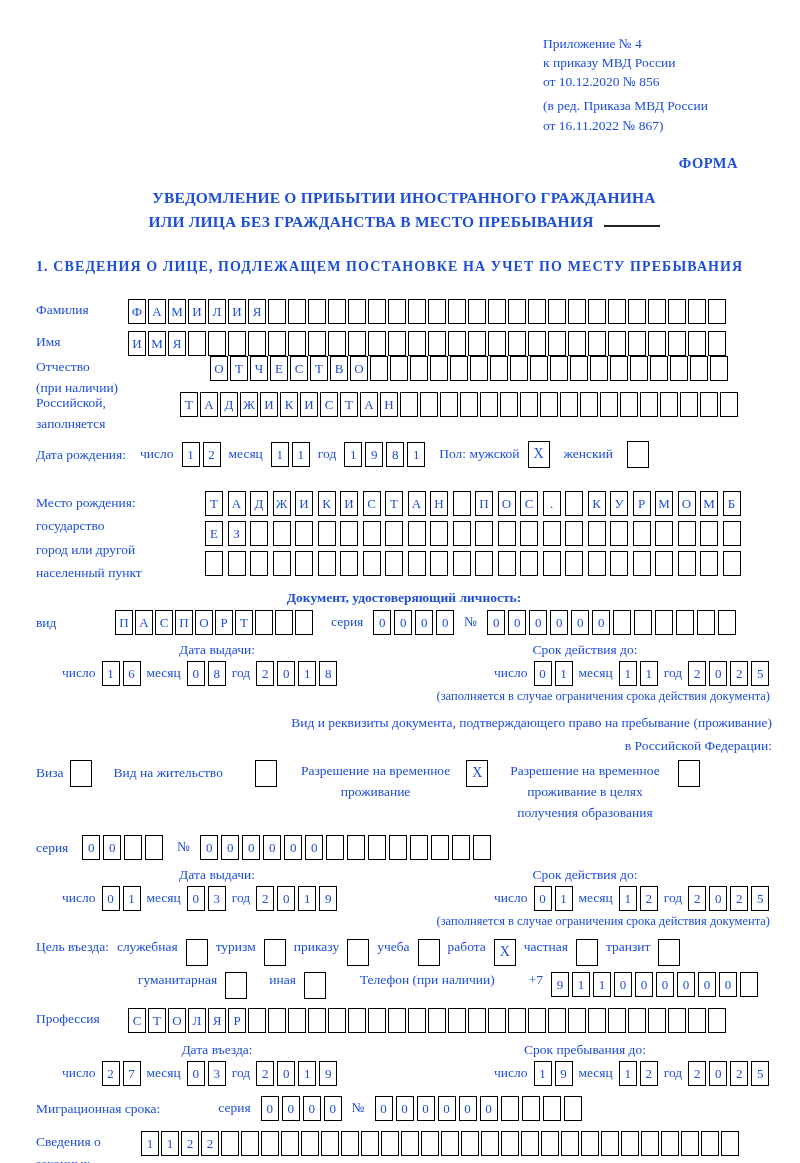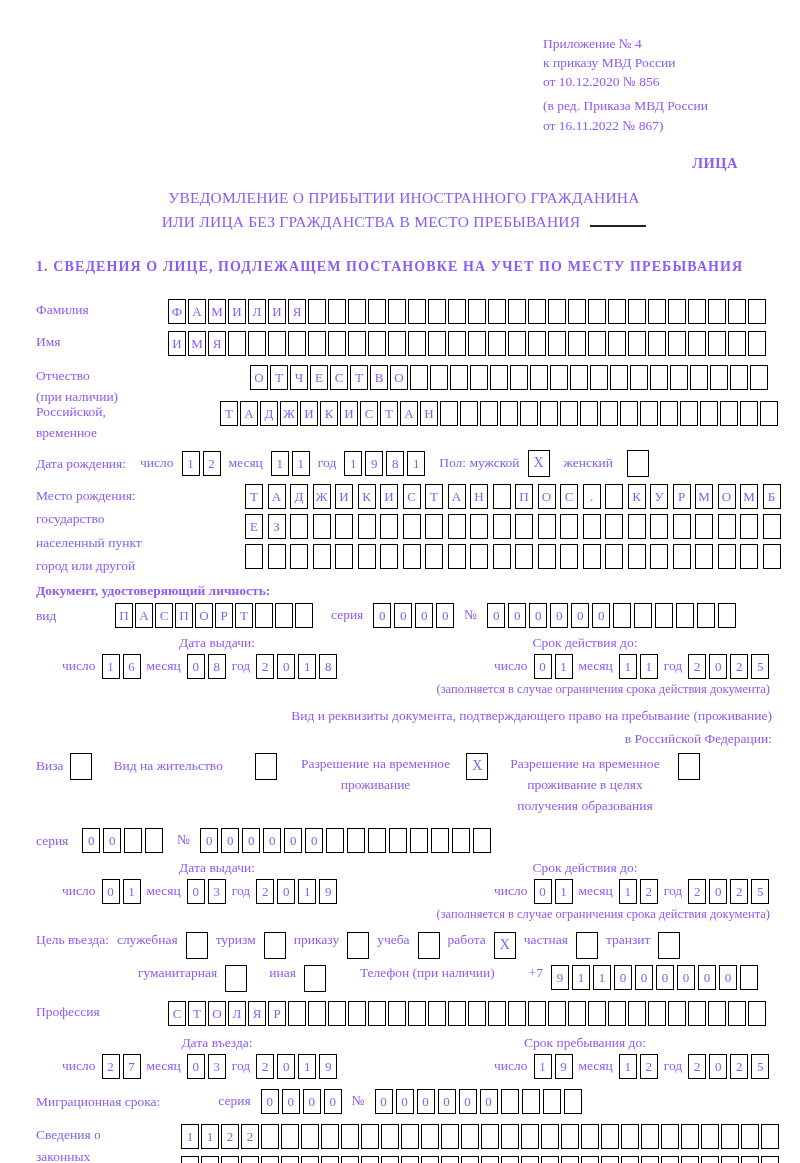--- a/index.html
+++ b/index.html
@@ -1,47 +1,47 @@
 <!DOCTYPE html>
 <html><head>
 <meta charset="utf-8">
 <style>
   html,body{margin:0;padding:0;background:#fff;}
   .page{
     width:800px;height:1163px;box-sizing:border-box;
     padding:34px 28px 0 36px;position:relative;overflow:hidden;
-    font-family:"Liberation Serif","DejaVu Serif",serif;color:#8b5cf6;background:#fff;
+    font-family:"Liberation Serif","DejaVu Serif",serif;color:#1d4ed8;background:#fff;
   }
   .appendix{width:215px;margin-left:auto;margin-right:14px;font-size:13.5px;line-height:1.42;}
   .appendix .rev{margin-top:5px;}
   .forma{font-weight:bold;text-align:right;margin-right:34px;margin-top:20px;font-size:14.5px;letter-spacing:.5px;}
-  .title{font-weight:normal;text-align:center;font-size:15.5px;line-height:1.55;margin-top:14px;letter-spacing:.2px;}
+  .title{font-weight:bold;text-align:center;font-size:15.5px;line-height:1.55;margin-top:14px;letter-spacing:.2px;}
   .blank{display:inline-block;width:56px;border-bottom:2.2px solid #222;height:14px;margin-left:10px;}
   .sect{font-weight:bold;font-size:14px;margin-top:25px;letter-spacing:1.1px;white-space:nowrap;}
-  .frow{display:flex;align-items:flex-start;gap:40px;}
+  .frow{display:flex;align-items:flex-start;}
   .flabel{font-size:13.5px;line-height:21px;flex:none;}
   .lw92{width:92px;}
   .lw174{width:174px;}
   .lw144{width:144px;}
   .lw169{width:169px;line-height:23.5px;}
   .cells{display:flex;gap:2px;flex:none;}
   .cells.wide{gap:4.5px;}
   .cell{
     width:16px;height:23px;border:1.6px solid #000;flex:none;
     display:flex;align-items:center;justify-content:center;
     font-size:13px;line-height:1;
   }
   .cellcol{display:flex;flex-direction:column;gap:5px;}
   .cbox{
     width:20px;height:25px;border:1.6px solid #000;flex:none;
     display:inline-flex;align-items:center;justify-content:center;
     font-size:14px;vertical-align:middle;
   }
   .dob{display:flex;align-items:center;gap:8px;font-size:13.5px;}
-  .dochead{font-weight:bold;font-size:13.5px;margin-top:5px;}
+  .dochead{font-weight:bold;text-align:center;font-size:13.5px;margin-top:5px;}
   .vidrow{display:flex;align-items:center;font-size:13.5px;}
   .twocol{display:flex;}
   .colhead{text-align:center;font-size:13.5px;}
   .dateline{display:flex;align-items:center;gap:6px;font-size:13.5px;margin-top:3px;}
   .dateline .cells{gap:3px;}
   .note{font-size:12.5px;text-align:right;margin-top:3px;margin-right:2px;}
   .intro{font-size:13.5px;line-height:1.7;margin-top:8px;text-align:right;}
   .optrow{display:flex;align-items:flex-start;font-size:13.5px;margin-top:2px;}
   .olabel{line-height:25px;}
   .olabel2{text-align:center;line-height:21px;}
@@ -54,21 +54,21 @@
 <div class="page">
 
   <div class="appendix">
     <div>Приложение № 4</div>
     <div>к приказу МВД России</div>
     <div>от 10.12.2020 № 856</div>
     <div class="rev">(в ред. Приказа МВД России</div>
     <div>от 16.11.2022 № 867)</div>
   </div>
 
-  <div class="forma">ЛИЦА</div>
+  <div class="forma">ФОРМА</div>
 
   <div class="title">
     <div>УВЕДОМЛЕНИЕ О ПРИБЫТИИ ИНОСТРАННОГО ГРАЖДАНИНА</div>
     <div><span>ИЛИ ЛИЦА БЕЗ ГРАЖДАНСТВА В МЕСТО ПРЕБЫВАНИЯ</span><span class="blank"></span></div>
   </div>
 
   <div class="sect">1. СВЕДЕНИЯ О ЛИЦЕ, ПОДЛЕЖАЩЕМ ПОСТАНОВКЕ НА УЧЕТ ПО МЕСТУ ПРЕБЫВАНИЯ</div>
 
   <div class="frow" style="margin-top:24px">
     <div class="flabel lw92">Фамилия</div>
@@ -135,21 +135,21 @@
         <span class="cell"></span>
         <span class="cell"></span>
         <span class="cell"></span>
         <span class="cell"></span>
         <span class="cell"></span>
         <span class="cell"></span>
         <span class="cell"></span>
       </div>
   </div>
 
-  <div class="frow" style="margin-top:9px">
+  <div class="frow" style="">
     <div class="flabel lw174">
       <div>Отчество</div>
       <div>(при наличии)</div>
     </div>
     <div class="cells">
         <span class="cell">О</span>
         <span class="cell">Т</span>
         <span class="cell">Ч</span>
         <span class="cell">Е</span>
         <span class="cell">С</span>
@@ -173,21 +173,21 @@
         <span class="cell"></span>
         <span class="cell"></span>
         <span class="cell"></span>
         <span class="cell"></span>
       </div>
   </div>
 
   <div class="frow" style="margin-top:-6px">
     <div class="flabel lw144">
       <div>Российской,</div>
-      <div>временное</div>
+      <div>заполняется</div>
     </div>
     <div class="cells">
         <span class="cell">Т</span>
         <span class="cell">А</span>
         <span class="cell">Д</span>
         <span class="cell">Ж</span>
         <span class="cell">И</span>
         <span class="cell">К</span>
         <span class="cell">И</span>
         <span class="cell">С</span>
@@ -232,26 +232,26 @@
         <span class="cell">9</span>
         <span class="cell">8</span>
         <span class="cell">1</span>
       </span>
     <span class="g6">Пол: мужской</span>
     <span class="cbox">X</span>
     <span class="g6">женский</span>
     <span class="cbox g6"></span>
   </div>
 
-  <div class="frow" style="margin-top:7px">
+  <div class="frow" style="margin-top:23px">
     <div class="flabel lw169">
       <div>Место рождения:</div>
       <div>государство</div>
+      <div>город или другой</div>
       <div>населенный пункт</div>
-      <div>город или другой</div>
     </div>
     <div class="cellcol">
       <div class="cells wide">
           <span class="cell">Т</span>
           <span class="cell">А</span>
           <span class="cell">Д</span>
           <span class="cell">Ж</span>
           <span class="cell">И</span>
           <span class="cell">К</span>
           <span class="cell">И</span>

